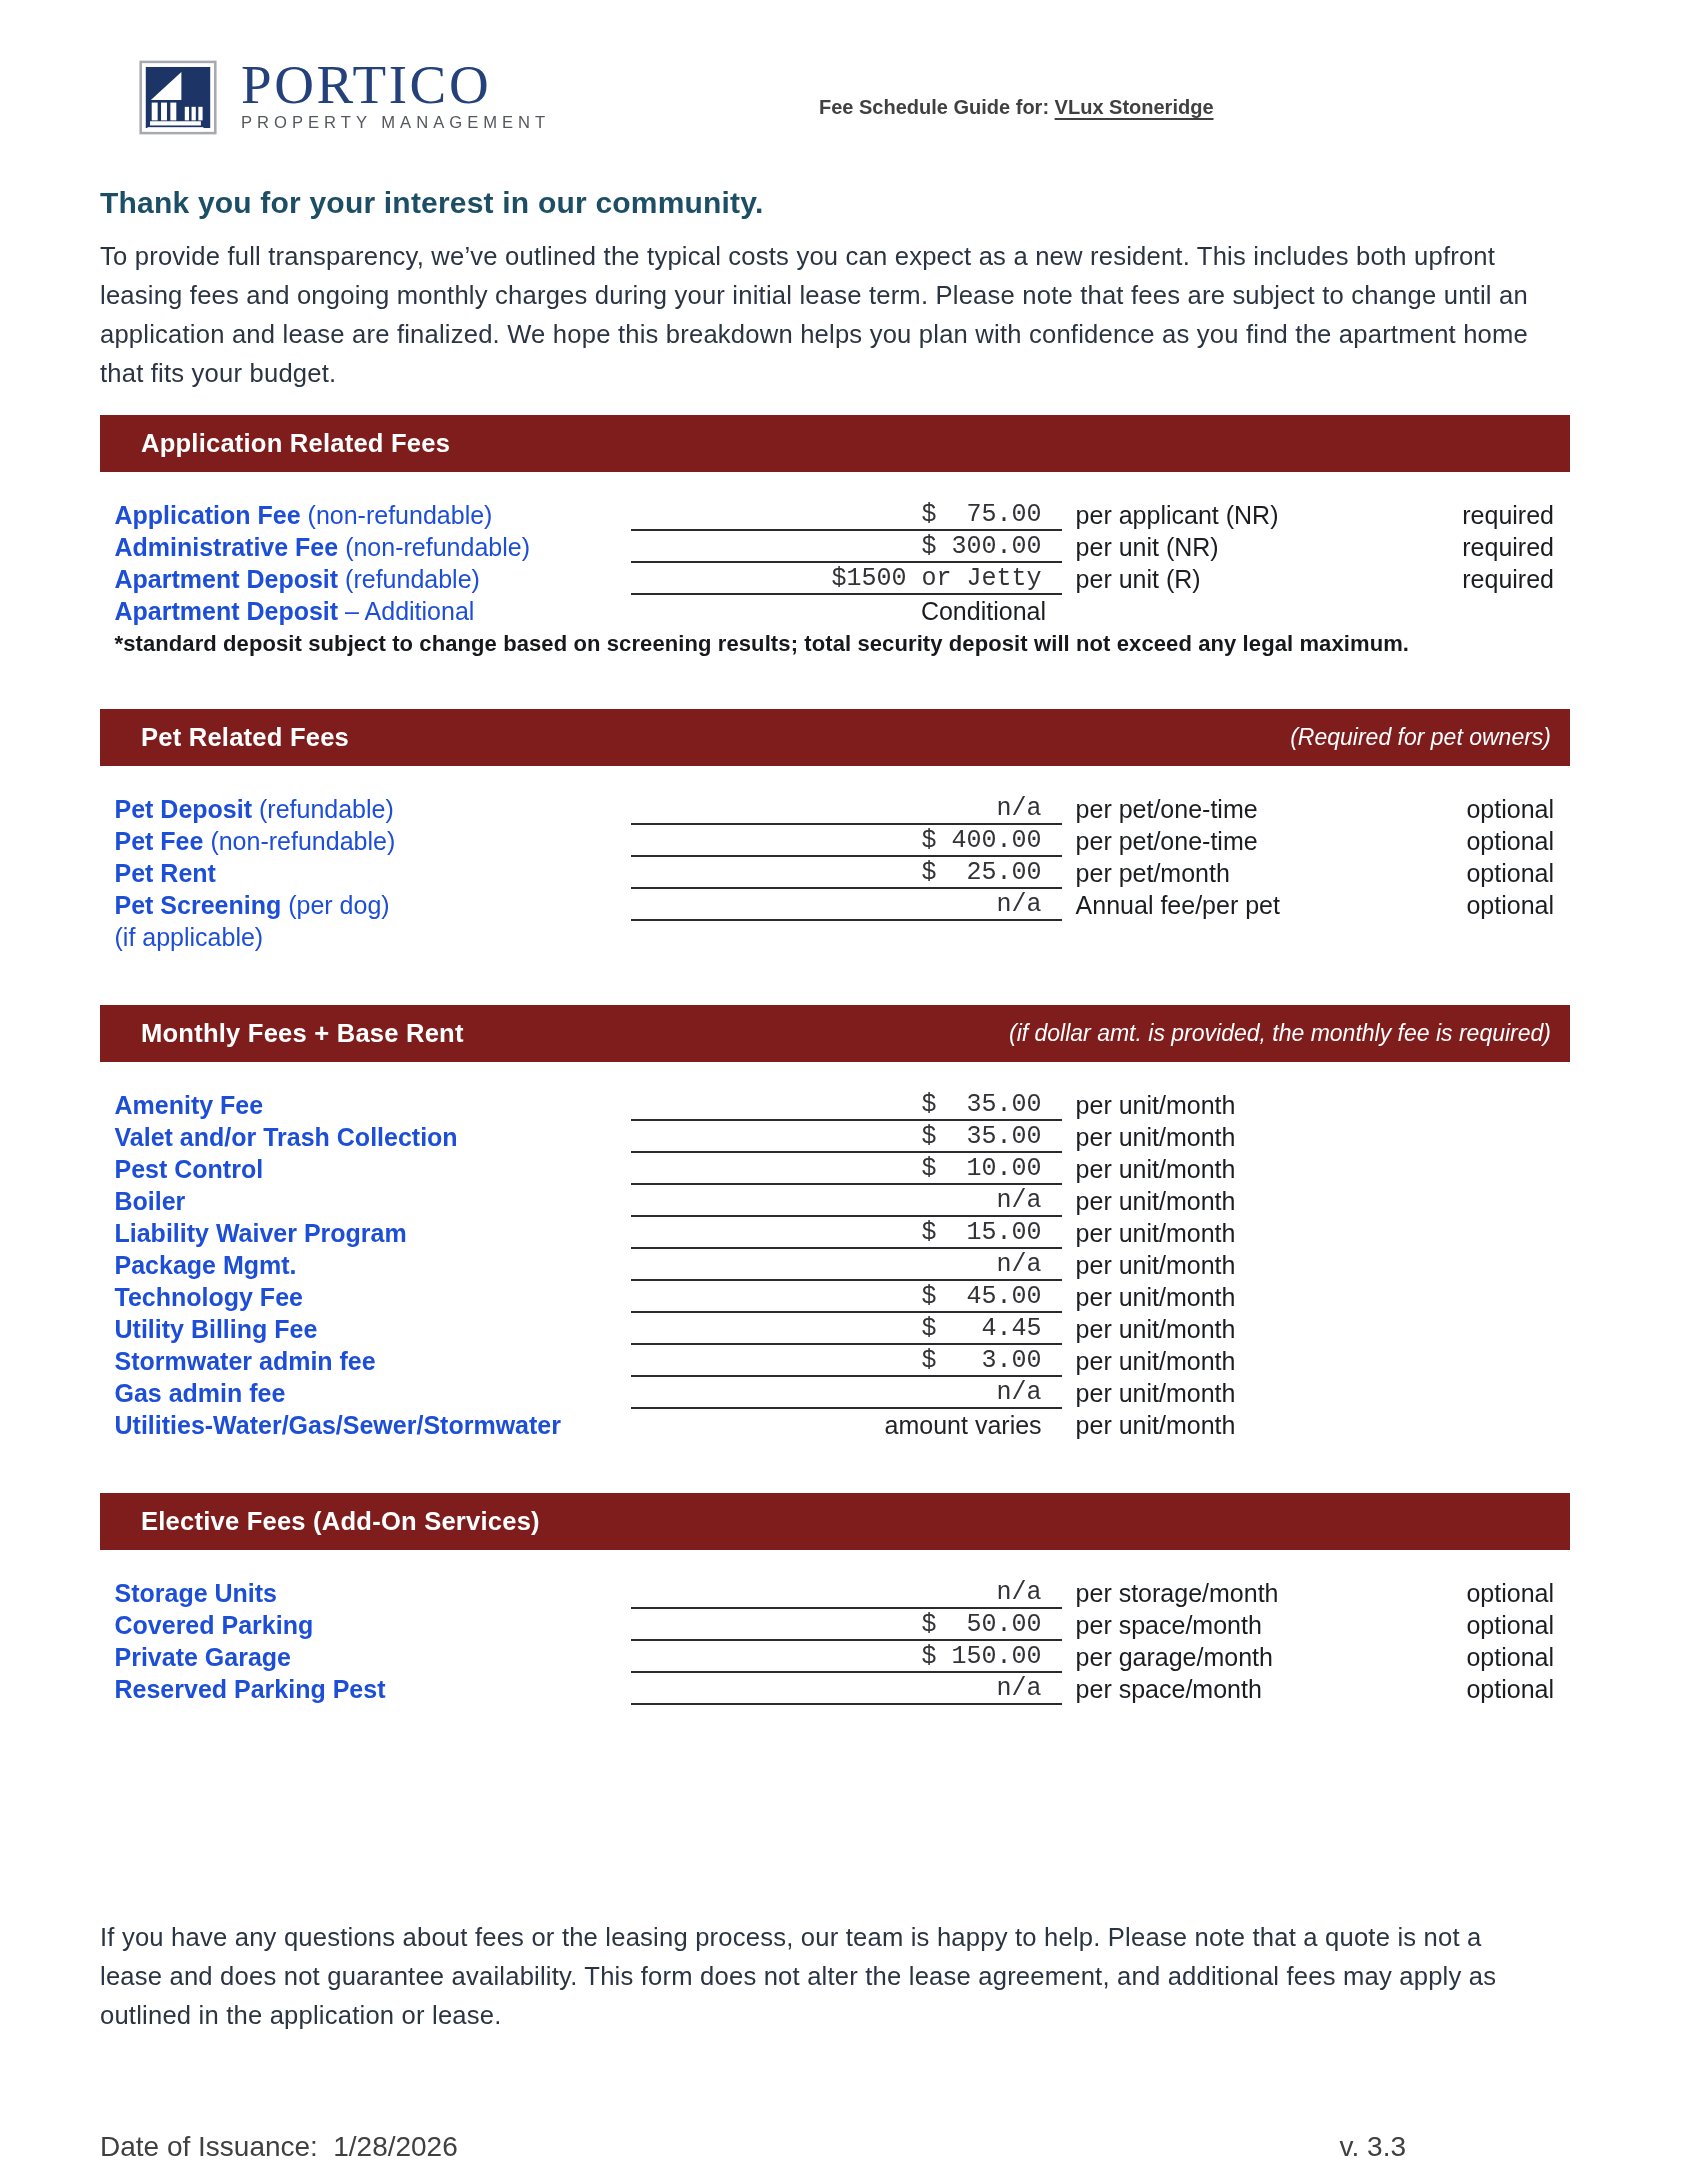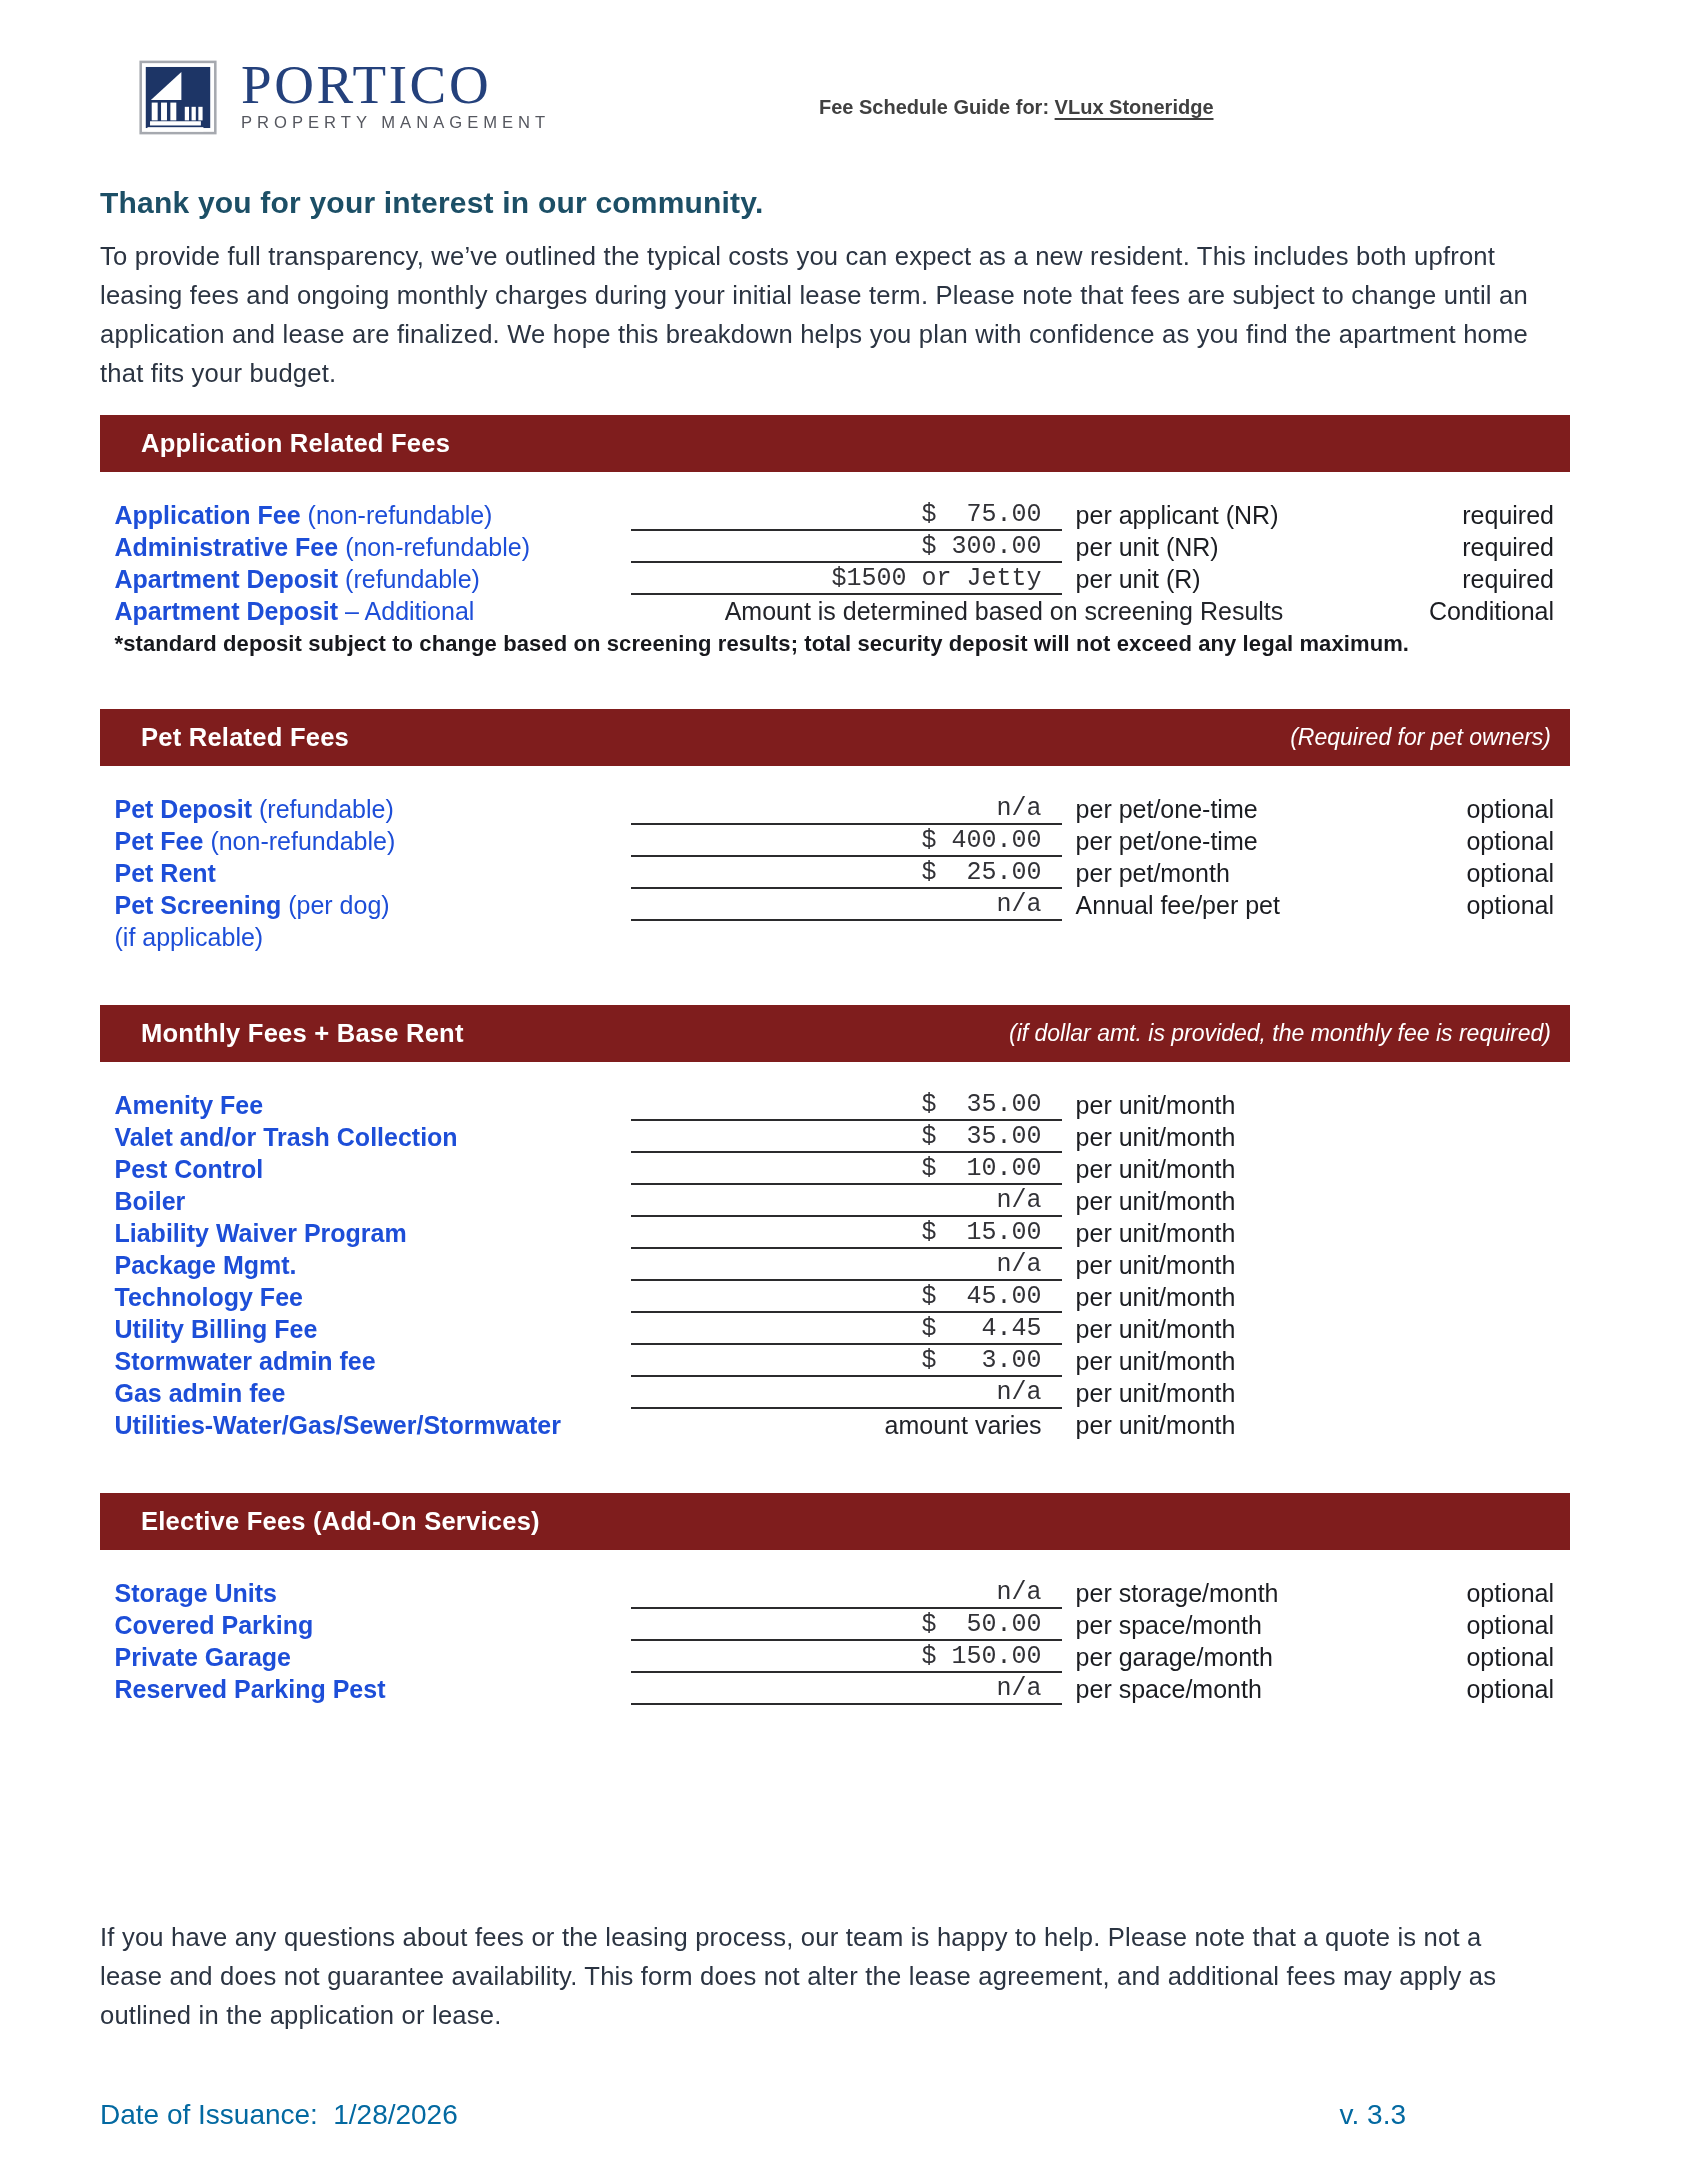--- a/index.html
+++ b/index.html
@@ -73,22 +73,22 @@
   .footnote{
     margin-top:4.3px;padding-left:14.5px;
     font-size:22px;font-weight:700;color:#17181d;letter-spacing:0.1px;
   }
   
   .closing{
     margin:213px 0 0 0;
     font-size:25.6px;line-height:39px;color:#2b3442;max-width:1431px;letter-spacing:0.2px;
   }
   .issuance{
-    margin-top:64px;display:flex;align-items:baseline;
-    font-size:28px;color:#0369a1;
+    margin-top:96px;display:flex;align-items:baseline;
+    font-size:28px;color:#404040;
   }
   .iss-label{white-space:nowrap;}
   .iss-date{margin-left:15.3px;white-space:nowrap;}
   .version{margin-left:auto;margin-right:164px;white-space:nowrap;}
 </style>
 </head>
 <body>
 
 <div class="page">
 
@@ -142,21 +142,20 @@
 
   <div class="row">
     <div class="c cl"><span class="b">Apartment Deposit</span><span class="r"> (refundable)</span></div>
     <div class="c cv">$1500 or Jetty</div>
     <div class="c cu">per unit (R)</div>
     <div class="c cs">required</div>
   </div>
 
   <div class="row">
     <div class="c cl"><span class="b">Apartment Deposit</span><span class="r"> – Additional</span></div>
-    <div class="c cv center-cell sans">Amount is determined based on screening Results</div>
 
     <div class="c cs">Conditional</div>
   </div>
 </div>
     <div class="footnote">*standard deposit subject to change based on screening results; total security deposit will not exceed any legal maximum.</div>
   </section>
 
   <section class="fee-section">
     <div class="bar">
       <span class="bar-title">Pet Related Fees</span>

